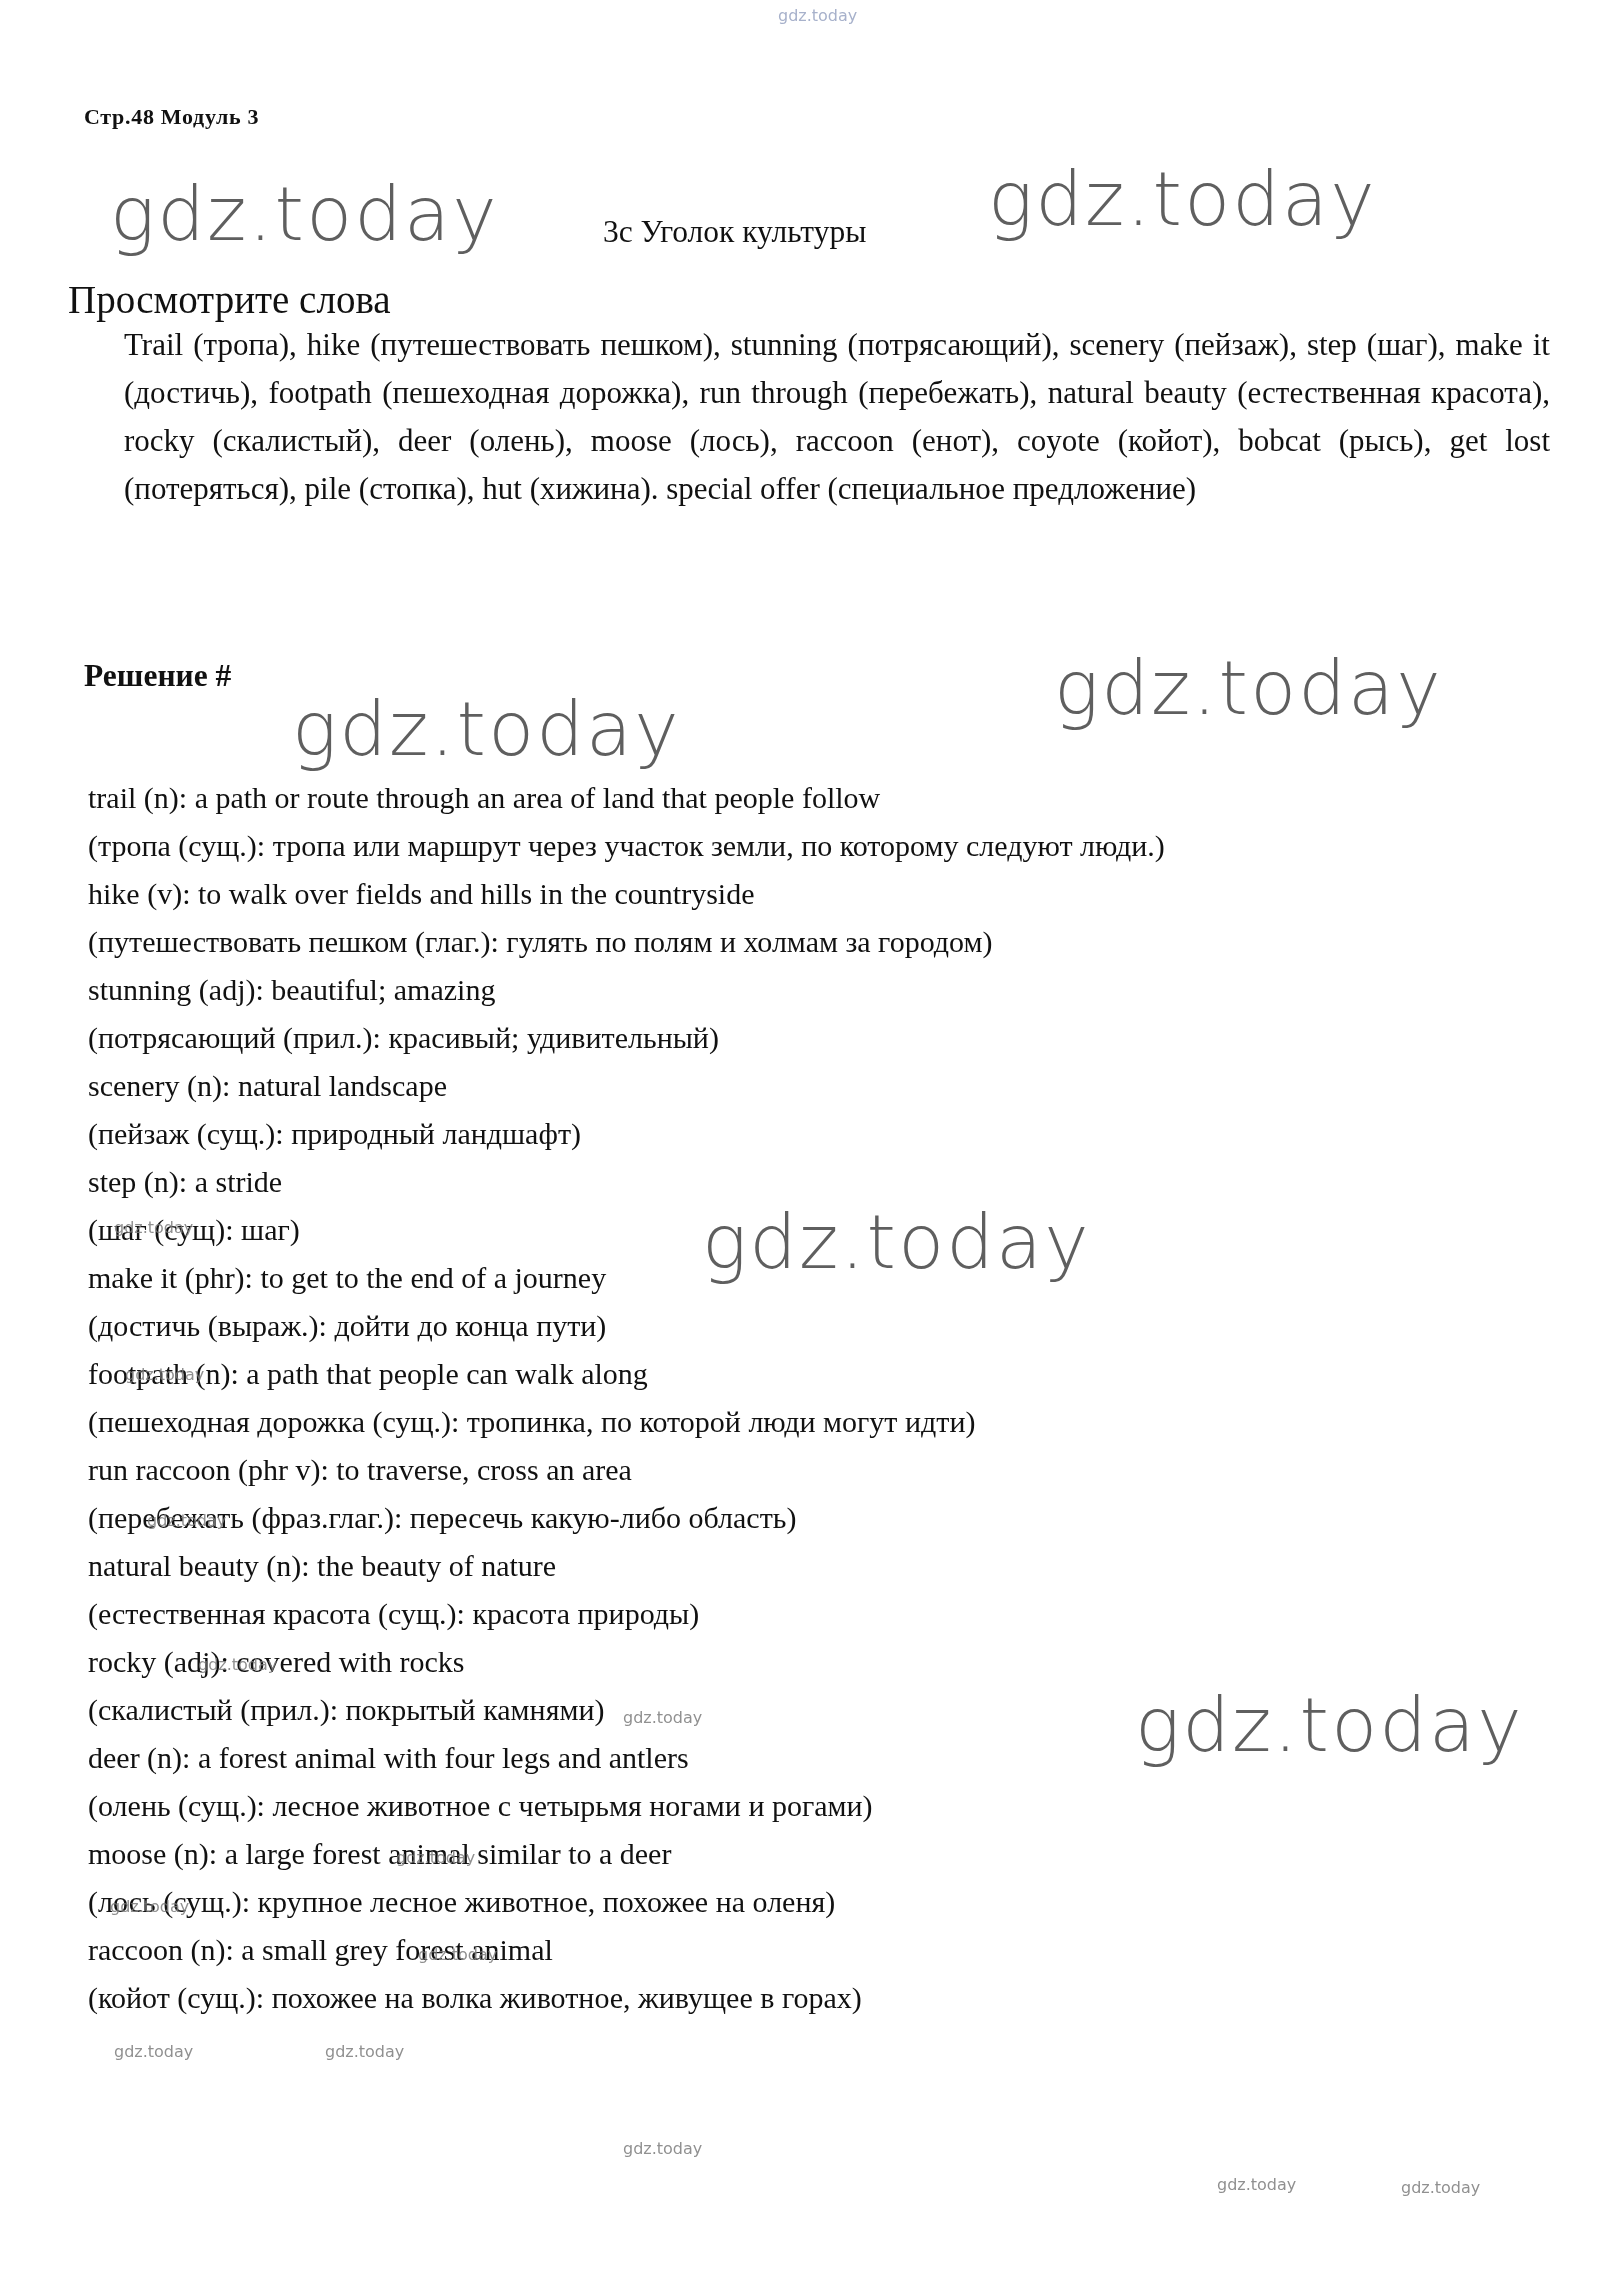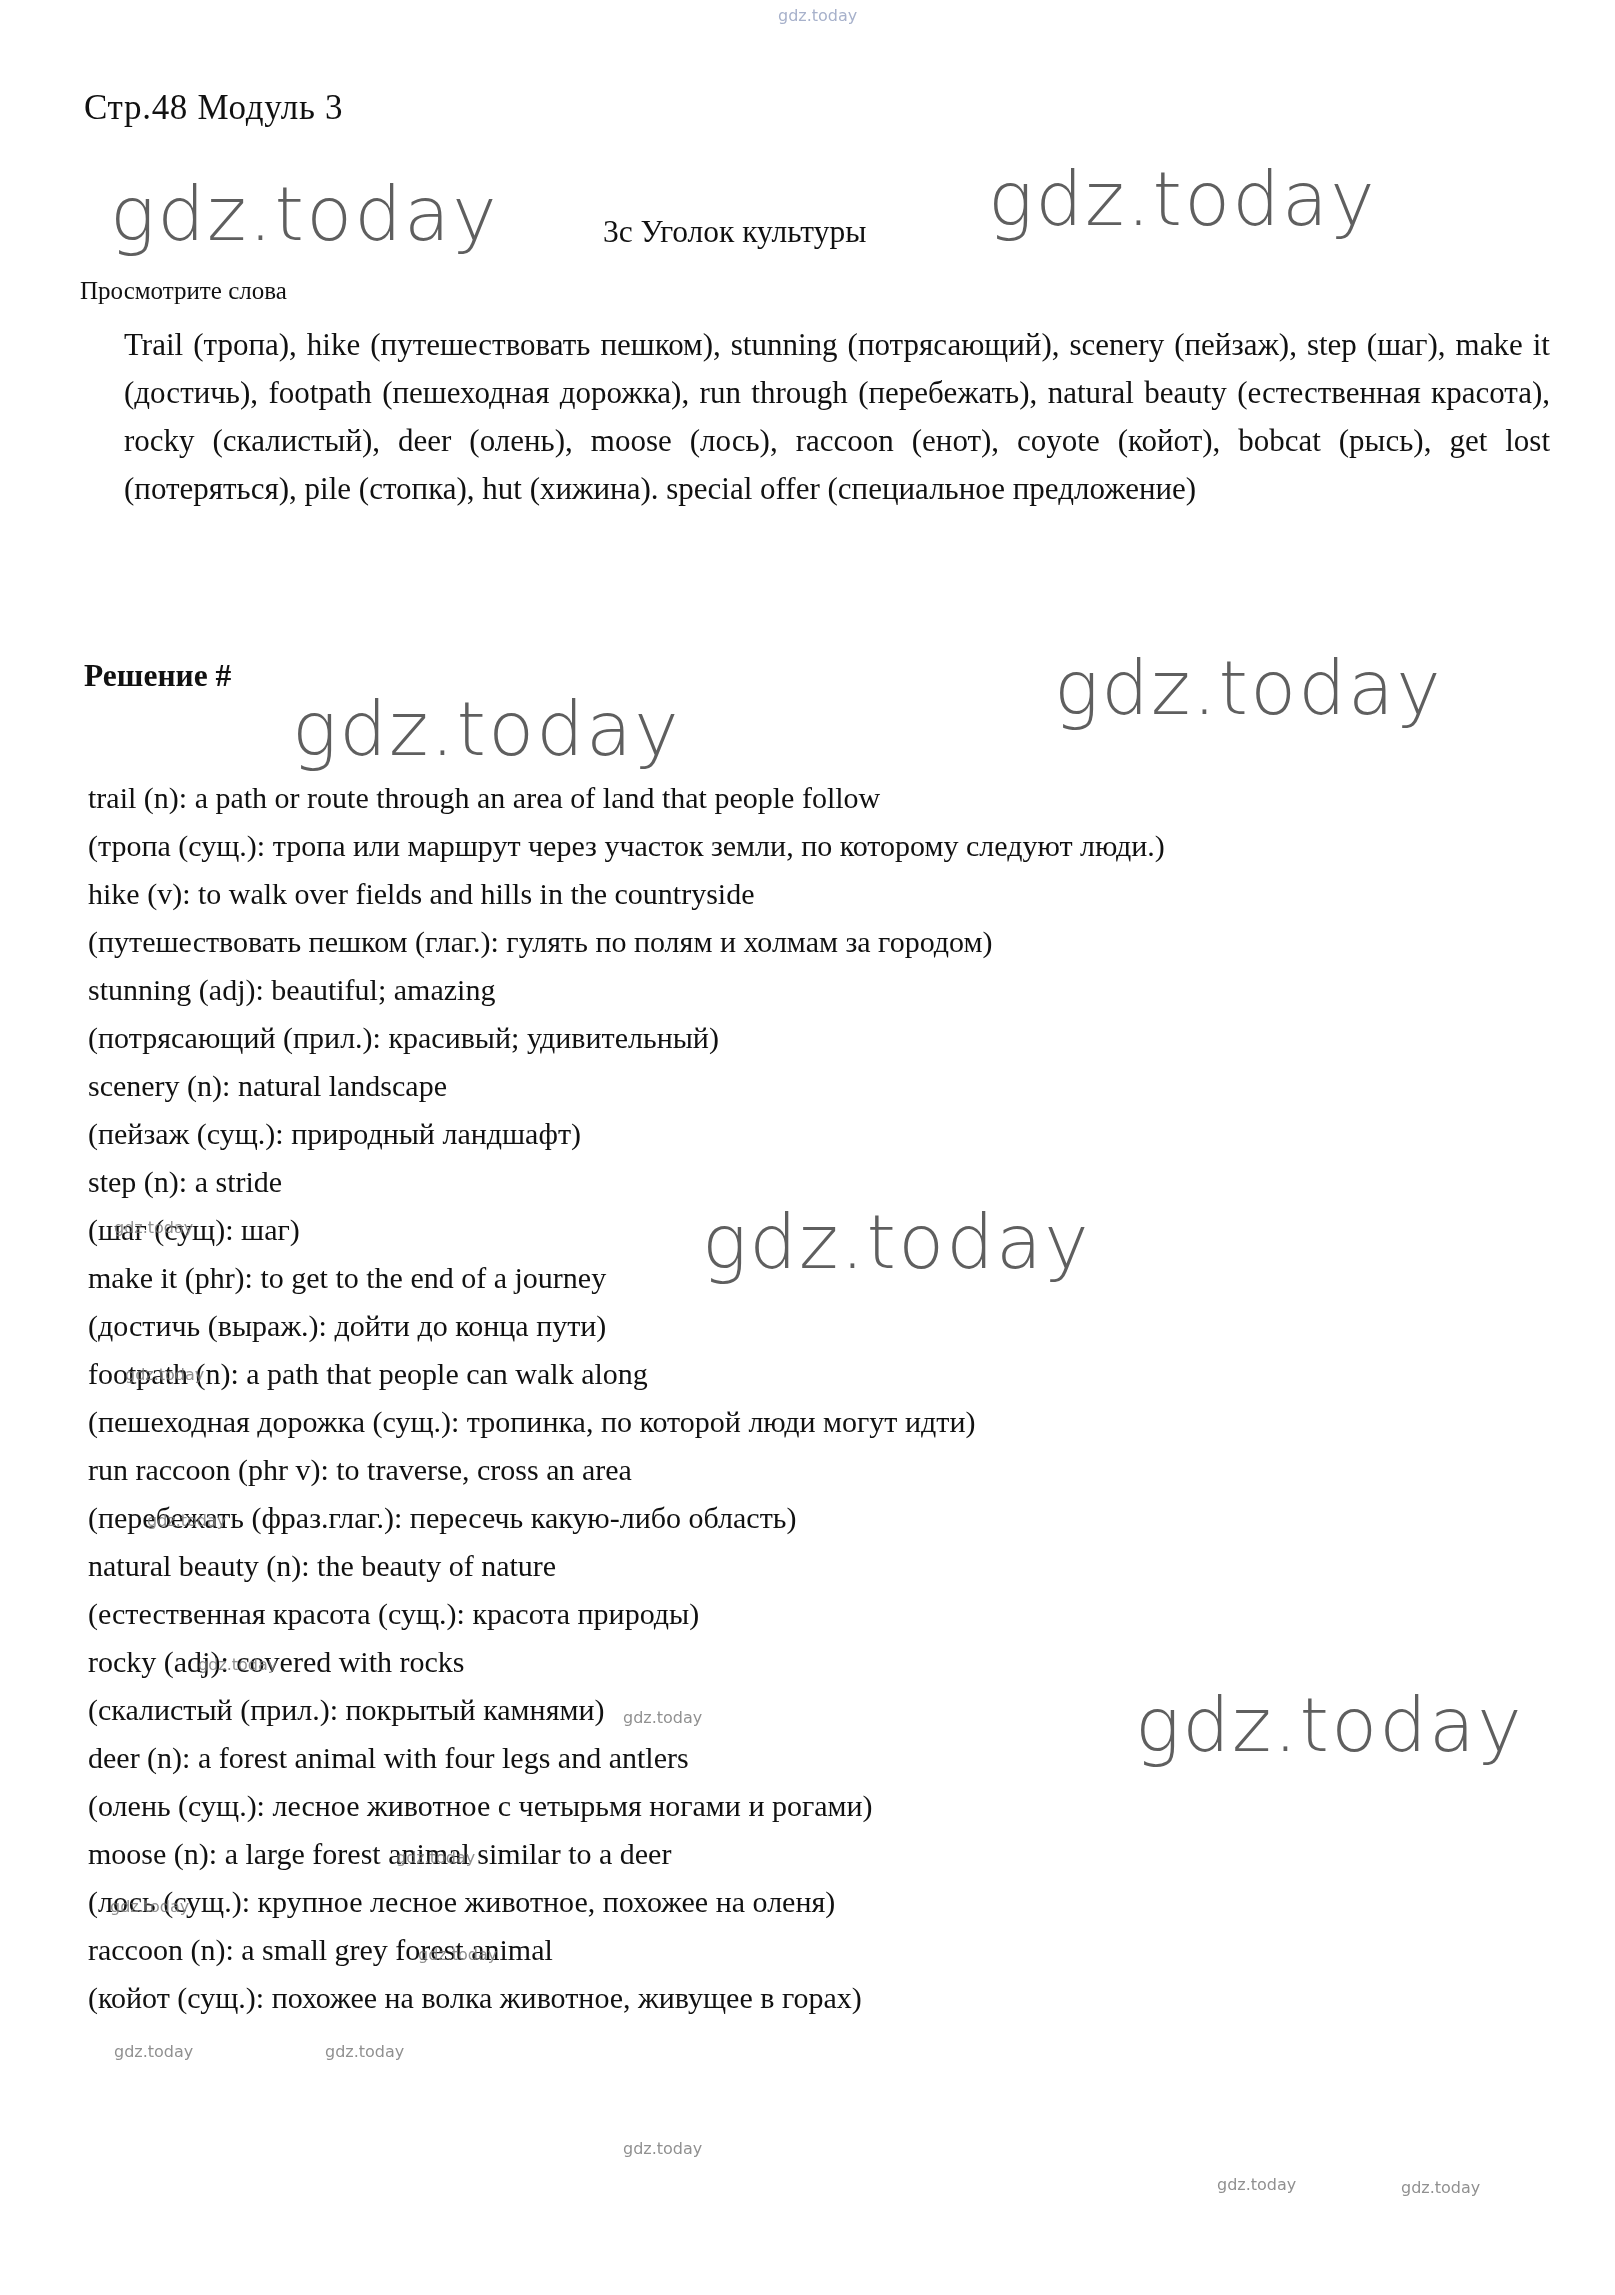--- a/index.html
+++ b/index.html
@@ -8,32 +8,32 @@
     width: 1615px;
     height: 2295px;
     position: relative;
     font-family: "Liberation Serif", serif;
     color: #111111;
     overflow: hidden;
   }
   .abs { position: absolute; }
 
   .page-header {
-    left: 84px; top: 88px;
-    font-size: 35px;
-    font-weight: normal;
+    left: 84px; top: 104px;
+    font-size: 22px;
+    font-weight: bold;
     letter-spacing: 0.7px;
   }
   .section-title {
     left: 603px; top: 214px;
     font-size: 31.5px;
   }
   .review-label {
-    left: 80px; top: 277px;
-    font-size: 25px;
+    left: 68px; top: 277px;
+    font-size: 39px;
   }
   .vocab-paragraph {
     left: 84px; top: 321px;
     width: 1426px;
     font-size: 31px;
     line-height: 48px;
     text-align: justify;
     margin-left: 40px;
   }
   .solution-label {

